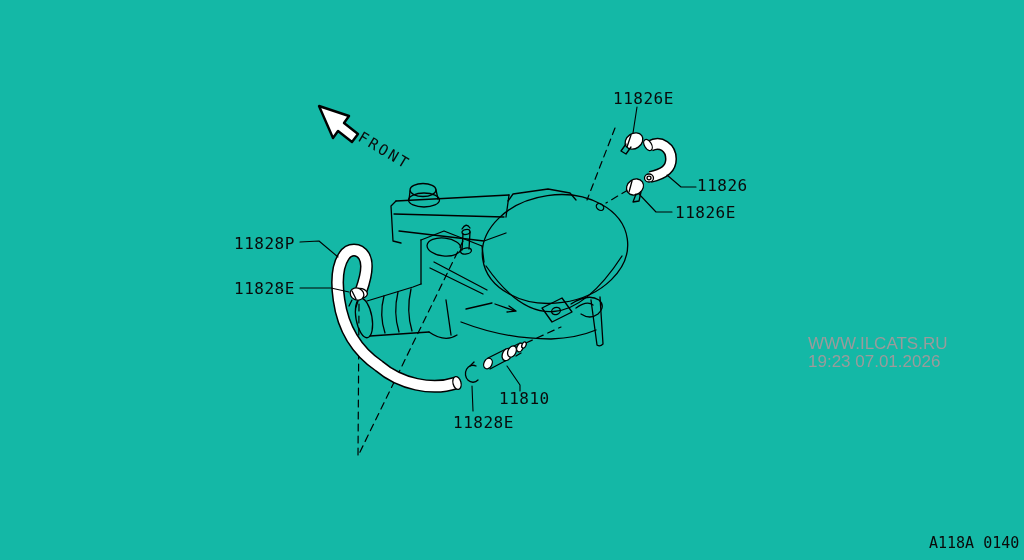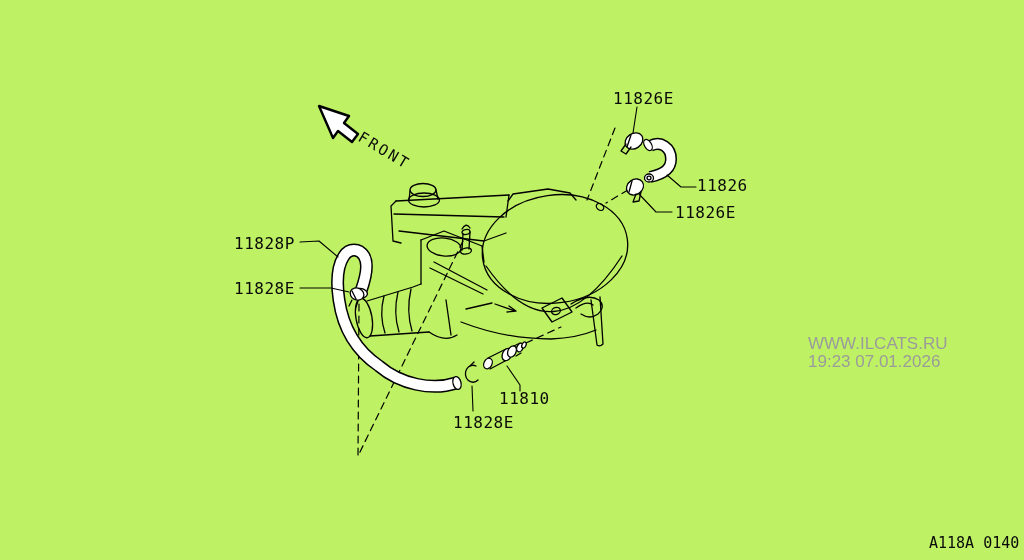--- a/index.html
+++ b/index.html
@@ -1,16 +1,16 @@
 <!DOCTYPE html>
 <html><head>
 <meta charset="utf-8">
 <style>
   html,body{margin:0;padding:0;background:#fff;}
-  .stage{position:relative;width:1024px;height:560px;background:#bef264;overflow:hidden;
+  .stage{position:relative;width:1024px;height:560px;background:#14b8a6;overflow:hidden;
          font-family:"DejaVu Sans Mono", monospace;}
   svg{display:block;}
   .ln{fill:none;stroke:#000;stroke-width:1.3;stroke-linecap:round;stroke-linejoin:round;}
   .thin{stroke-width:1.1;}
   .dash{stroke-dasharray:7 5;stroke-width:1.2;}
   .wfill{fill:#fff;stroke:#000;stroke-width:1.3;}
   .hoseU{fill:none;stroke:#000;stroke-width:13;stroke-linecap:butt;}
   .hoseU2{fill:none;stroke:#000;stroke-width:12;stroke-linecap:butt;}
   .hoseO{fill:none;stroke:#fff;stroke-width:10;stroke-linecap:butt;}
   .hoseO2{fill:none;stroke:#fff;stroke-width:9;stroke-linecap:butt;}

